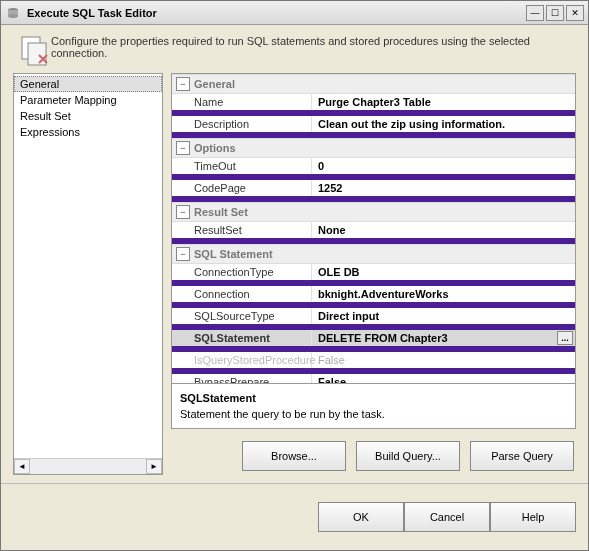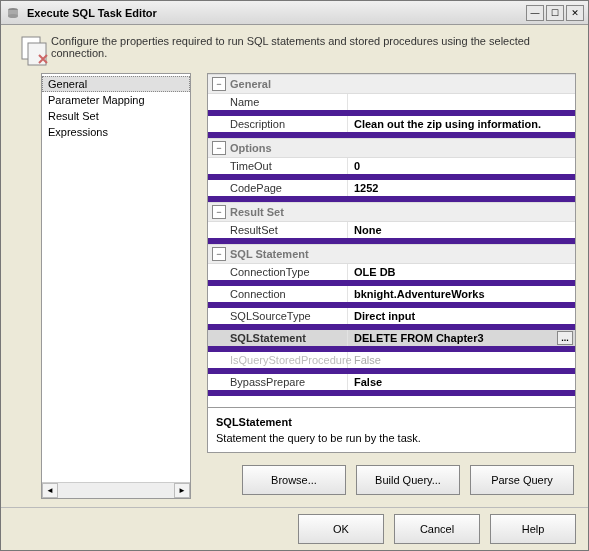--- a/index.html
+++ b/index.html
@@ -6,21 +6,21 @@
 body { margin: 0; background: #fff; }
 .window { width: 589px; height: 551px; background: #ece9d8; border: 1px solid #777; display: flex; flex-direction: column; }
 .titlebar { height: 24px; background: linear-gradient(#f0f0f0,#d8d8d8); border-bottom: 1px solid #999; display: flex; align-items: center; padding: 0 4px; }
 .titlebar .icon { width: 16px; height: 16px; margin-right: 6px; display: flex; align-items: center; justify-content: center; }
 .titlebar .title { font-weight: bold; flex: 1; }
 .titlebar .btns { display: flex; gap: 2px; }
 .titlebar .btns div { width: 18px; height: 16px; border: 1px solid #888; background: #e8e8e8; display: flex; align-items: center; justify-content: center; font-size: 9px; }
 .header { display: flex; padding: 10px 18px 6px 18px; align-items: flex-start; }
 .header .hicon { width: 32px; height: 32px; flex: none; }
 .header .htext { color: #333; }
-.body { flex: 1; display: flex; gap: 16px; padding: 0 12px 8px 12px; min-height: 0; margin-left: 28px; }
+.body { flex: 1; display: flex; gap: 8px; padding: 0 12px 8px 12px; min-height: 0; }
 .sidepanel { width: 150px; background: #fff; border: 1px solid #999; display: flex; flex-direction: column; }
 .sidepanel .list { flex: 1; padding: 2px 0; overflow: hidden; }
 .sidepanel .item { padding: 2px 6px; cursor: default; }
 .sidepanel .item.sel { background: #e0e0e0; border: 1px dotted #888; padding: 1px 5px; }
 .sidepanel .scroll { height: 16px; background: #eee; border-top: 1px solid #ccc; display: flex; }
 .sidepanel .scroll .arr { width: 16px; border: 1px solid #bbb; background: #f3f3f3; display: flex; align-items: center; justify-content: center; font-size: 8px; }
 .sidepanel .scroll .track { flex: 1; }
 .main { flex: 1; display: flex; flex-direction: column; min-height: 0; }
 .grid { flex: 1; border: 1px solid #999; background: #fff; overflow: auto; }
 .section { display: flex; align-items: center; background: #eeeeee; border-top: 1px solid #ddd; border-bottom: 1px solid #ddd; }
@@ -33,21 +33,21 @@
 .row.sel .cell-l { font-weight: bold; }
 .row.disabled .cell-l { color: #bbb; }
 .row.disabled .cell-r { color: #aaa; font-weight: normal; }
 .cell-r .editbtn { position: absolute; right: 2px; top: 1px; width: 16px; height: 14px; border: 1px solid #888; background: #eee; display: flex; align-items: center; justify-content: center; font-size: 9px; }
 .help { border: 1px solid #999; border-top: none; background: #fff; padding: 8px; }
 .help .htitle { font-weight: bold; margin-bottom: 4px; }
 .btnrow { display: flex; gap: 10px; padding: 12px 0 4px 0; }
 .btnrow.q { justify-content: flex-end; padding-right: 2px; }
 .btn { min-width: 86px; height: 30px; border: 1px solid #888; background: linear-gradient(#fdfdfd,#e4e4e4); display: flex; align-items: center; justify-content: center; padding: 0 12px; }
 .btn.wide { min-width: 104px; }
-.footer { border-top: 1px solid #bbb; padding: 6px 12px; display: flex; justify-content: flex-end; gap: 10px; }
+.footer { border-top: 1px solid #bbb; padding: 18px 12px; display: flex; justify-content: flex-end; }
 svg { display: block; }
 </style>
 </head>
 <body>
 
 <div class="window">
 
   <div class="titlebar">
     <span class="icon">
       <svg width="14" height="14">
@@ -91,20 +91,21 @@
     </div>
 
     <div class="main">
       <div class="grid" id="prop-grid">
           <div class="section">
             <div class="toggle">−</div>
             <div class="slabel">General</div>
           </div>
           <div class="row">
             <div class="cell-l">Name</div>
+            <div class="cell-r">Purge Chapter3 Table</div>
           </div>
           <div class="row">
             <div class="cell-l">Description</div>
             <div class="cell-r">Clean out the zip using information.</div>
           </div>
           <div class="section">
             <div class="toggle">−</div>
             <div class="slabel">Options</div>
           </div>
           <div class="row">

